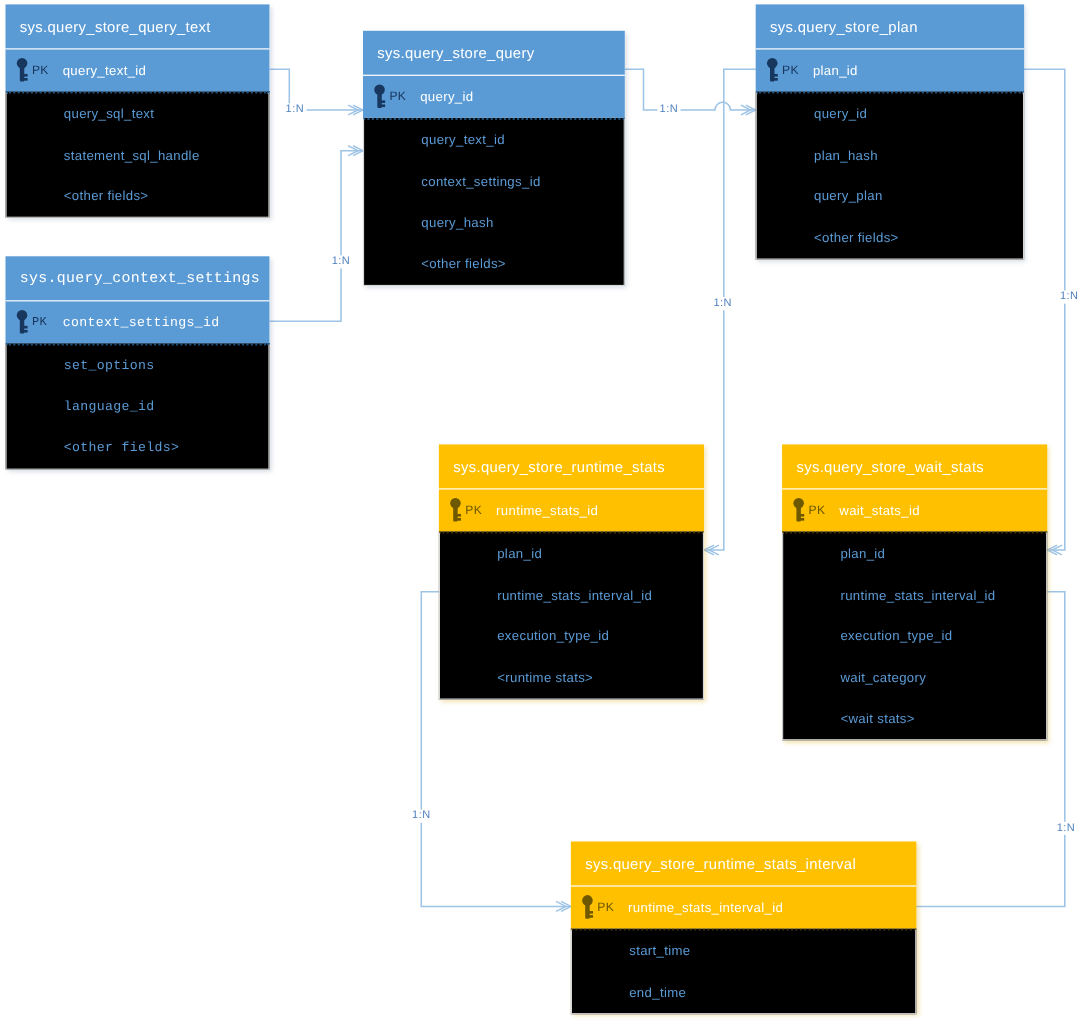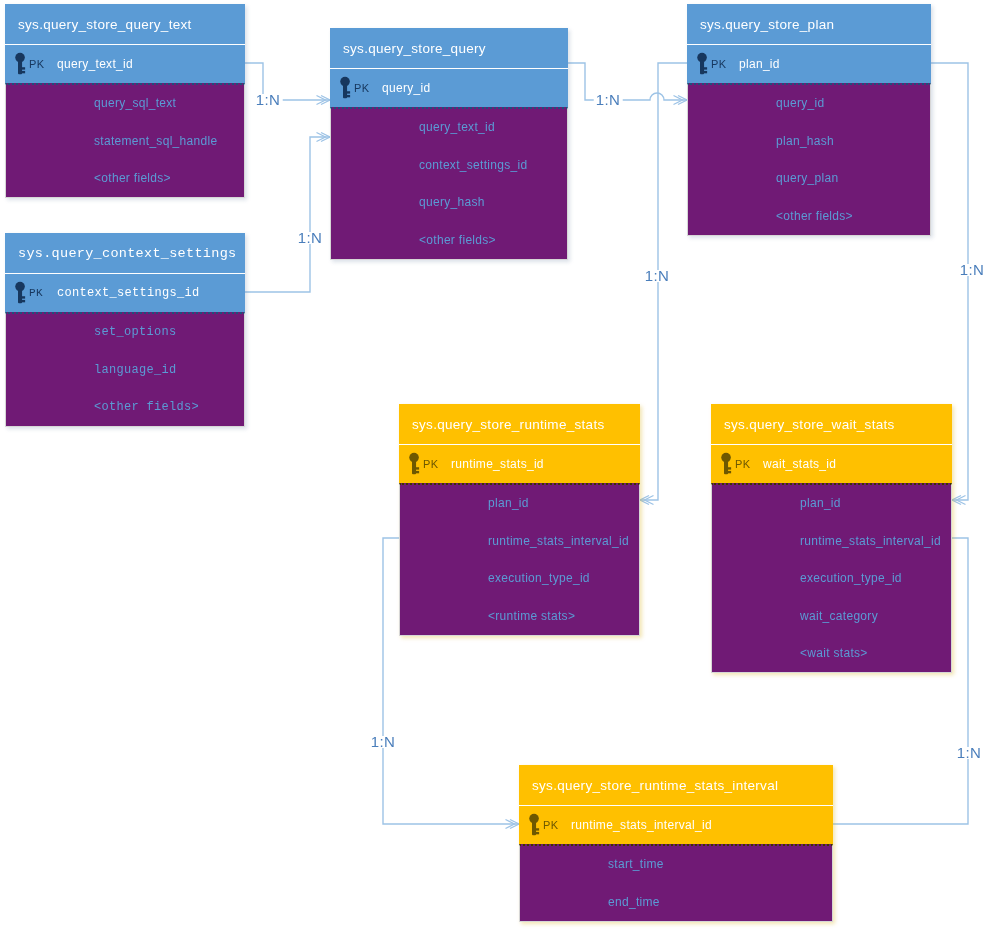--- a/index.html
+++ b/index.html
@@ -2,31 +2,31 @@
 <html><head>
 <meta charset="utf-8">
 <style>
   html,body{margin:0;padding:0;background:#ffffff;}
   .canvas{position:relative;width:983px;height:933px;background:#ffffff;
           font-family:"Liberation Sans",sans-serif;overflow:hidden;}
   
   .connectors{position:absolute;left:0;top:0;pointer-events:none;}
   .conn{fill:none;stroke:#9DC3E6;stroke-width:1.4px;}
   .rel-label{position:absolute;transform:translate(-50%,-50%);background:#ffffff;
-             color:#4a7ebb;font-size:15px;line-height:12px;padding:0 2px;letter-spacing:.4px;}
+             color:#4a7ebb;font-size:10px;line-height:12px;padding:0 2px;letter-spacing:.4px;}
   
   .etable{position:absolute;font-size:12px;letter-spacing:.3px;}
   .t-header{height:40px;display:flex;align-items:center;padding-left:13px;
             color:#ffffff;font-size:13.5px;box-sizing:border-box;}
   .t-pk{height:37.5px;position:relative;display:flex;align-items:center;
         padding-left:9px;border-top:1px solid #ffffff;box-sizing:content-box;}
   .t-pk .pk-field{position:absolute;left:52px;color:#ffffff;}
   .pk-label{font-size:11px;margin-left:2px;font-weight:400;}
   .key-icon{display:inline-flex;align-items:center;}
-  .t-body{background:#701a75;border:1px solid #d6d6d6;padding-left:36px;}
+  .t-body{background:#000000;border:1px solid #d6d6d6;}
   .t-field{height:37.5px;display:flex;align-items:center;padding-left:52px;color:#5B9BD5;}
   .blue .t-header,.blue .t-pk{background:#5B9BD5;}
   .blue .t-body{border-top:2px dotted #1F4E79;}
   .blue .pk-label{color:#17375E;}
   .blue .key-icon{color:#17375E;}
   .blue{box-shadow:2px 2px 4px rgba(90,120,150,.22);}
   .orange .t-header,.orange .t-pk{background:#FFC000;}
   .orange .t-body{border-top:2px dotted #3F3301;}
   .orange .pk-label{color:#6e5800;}
   .orange .key-icon{color:#6e5800;}

